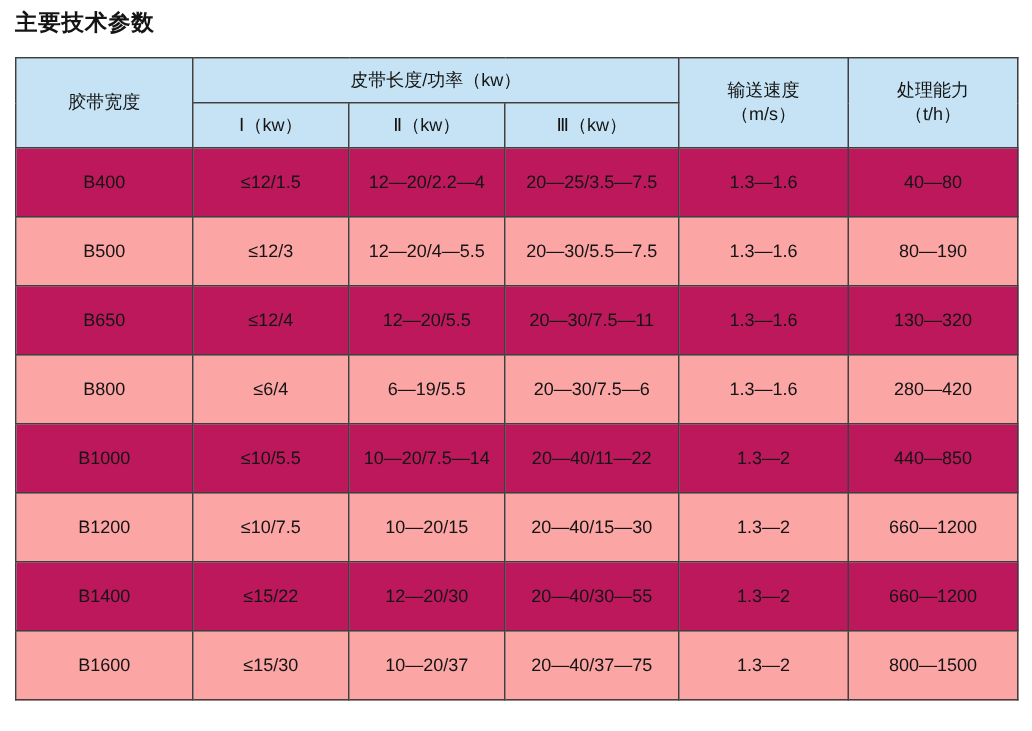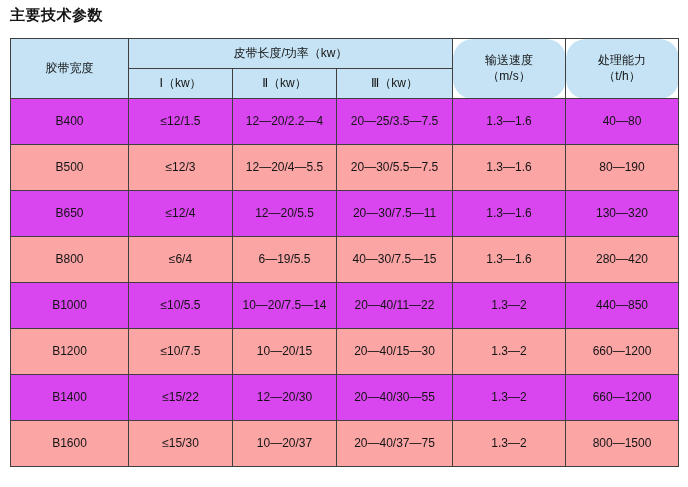--- a/index.html
+++ b/index.html
@@ -52,32 +52,32 @@
     background: #c5e3f5;
     height: 29px;
   }
   .hdr-tall {
     height: 58px;
   }
   tbody td {
     height: 45px;
   }
   tbody tr.odd td {
-    background: #d946ef;
+    background: #be185d;
   }
   tbody tr.even td {
     background: #fca5a5;
   }
   .col-width { width: 118px; }
   .col-i { width: 104px; }
   .col-ii { width: 104px; }
   .col-iii { width: 116px; }
   .col-speed { width: 113px; }
   .col-cap { width: 113px; }
-  .twoline { white-space: pre-line; border-radius: 20px; }
+  .twoline { white-space: pre-line; }
 </style>
 </head>
 <body>
 
 <div class="page">
 
   <div class="page-title">主要技术参数</div>
 
   <table class="spec">
     <colgroup>
@@ -123,21 +123,21 @@
         <td>≤12/4</td>
         <td>12—20/5.5</td>
         <td>20—30/7.5—11</td>
         <td>1.3—1.6</td>
         <td>130—320</td>
       </tr>
       <tr class="even">
         <td>B800</td>
         <td>≤6/4</td>
         <td>6—19/5.5</td>
-        <td>40—30/7.5—15</td>
+        <td>20—30/7.5—6</td>
         <td>1.3—1.6</td>
         <td>280—420</td>
       </tr>
       <tr class="odd">
         <td>B1000</td>
         <td>≤10/5.5</td>
         <td>10—20/7.5—14</td>
         <td>20—40/11—22</td>
         <td>1.3—2</td>
         <td>440—850</td>

